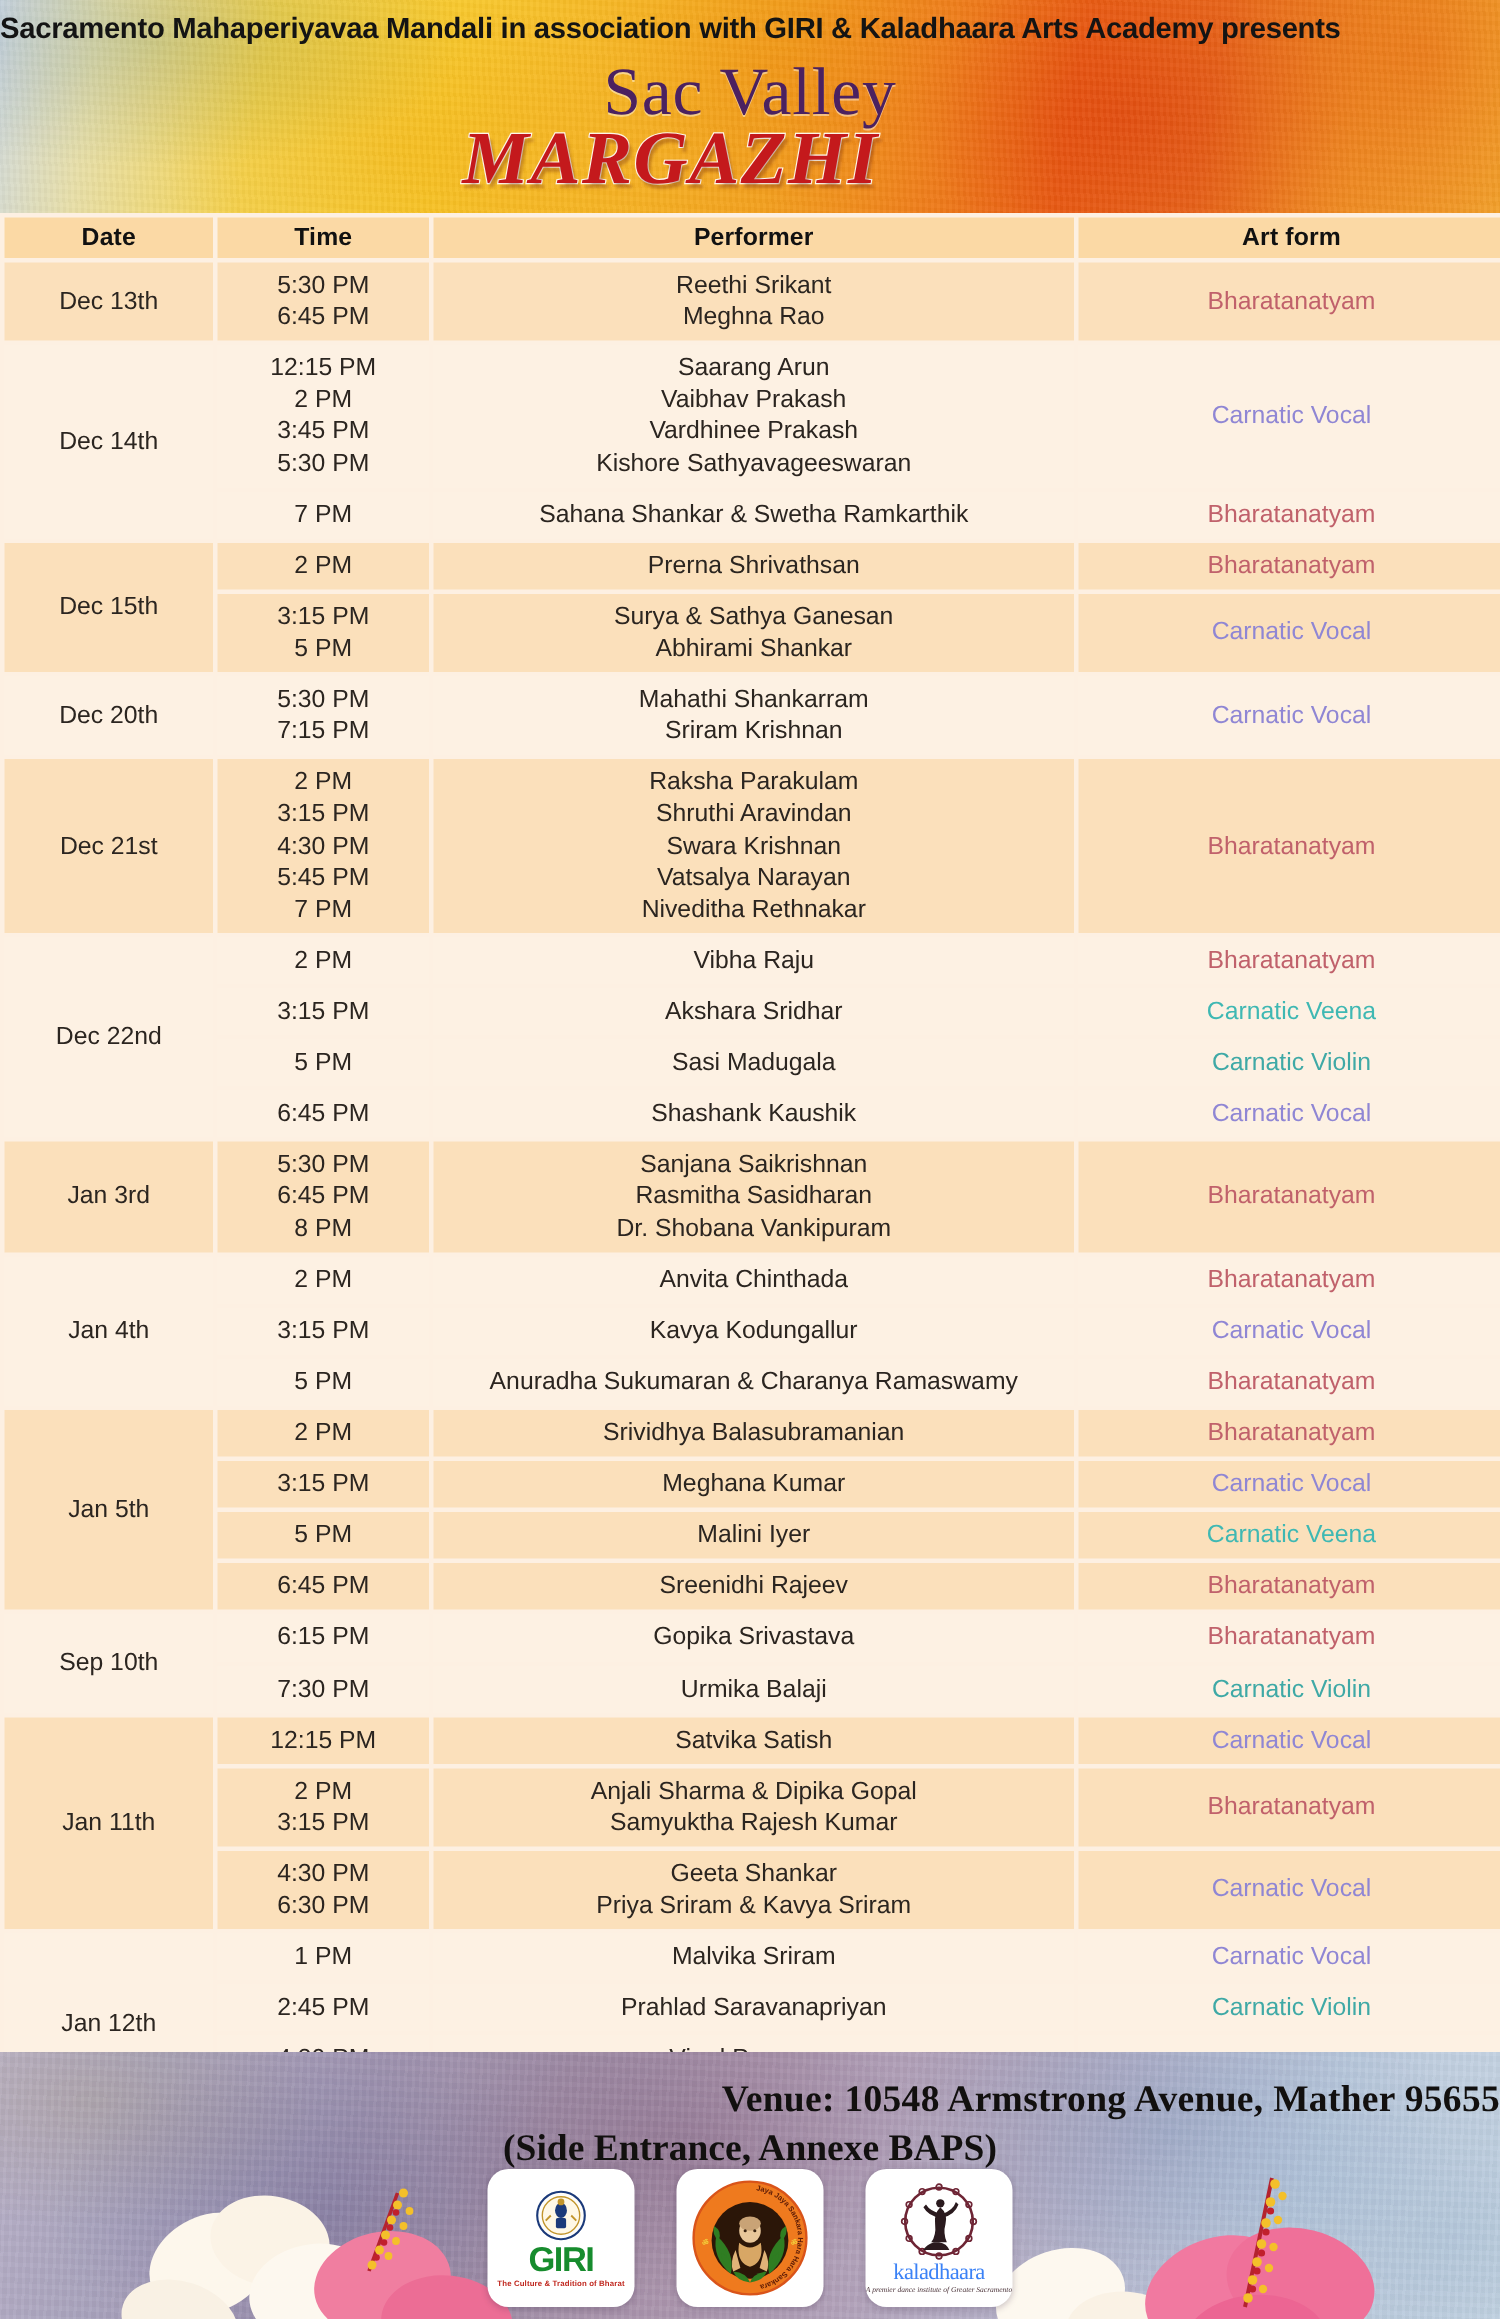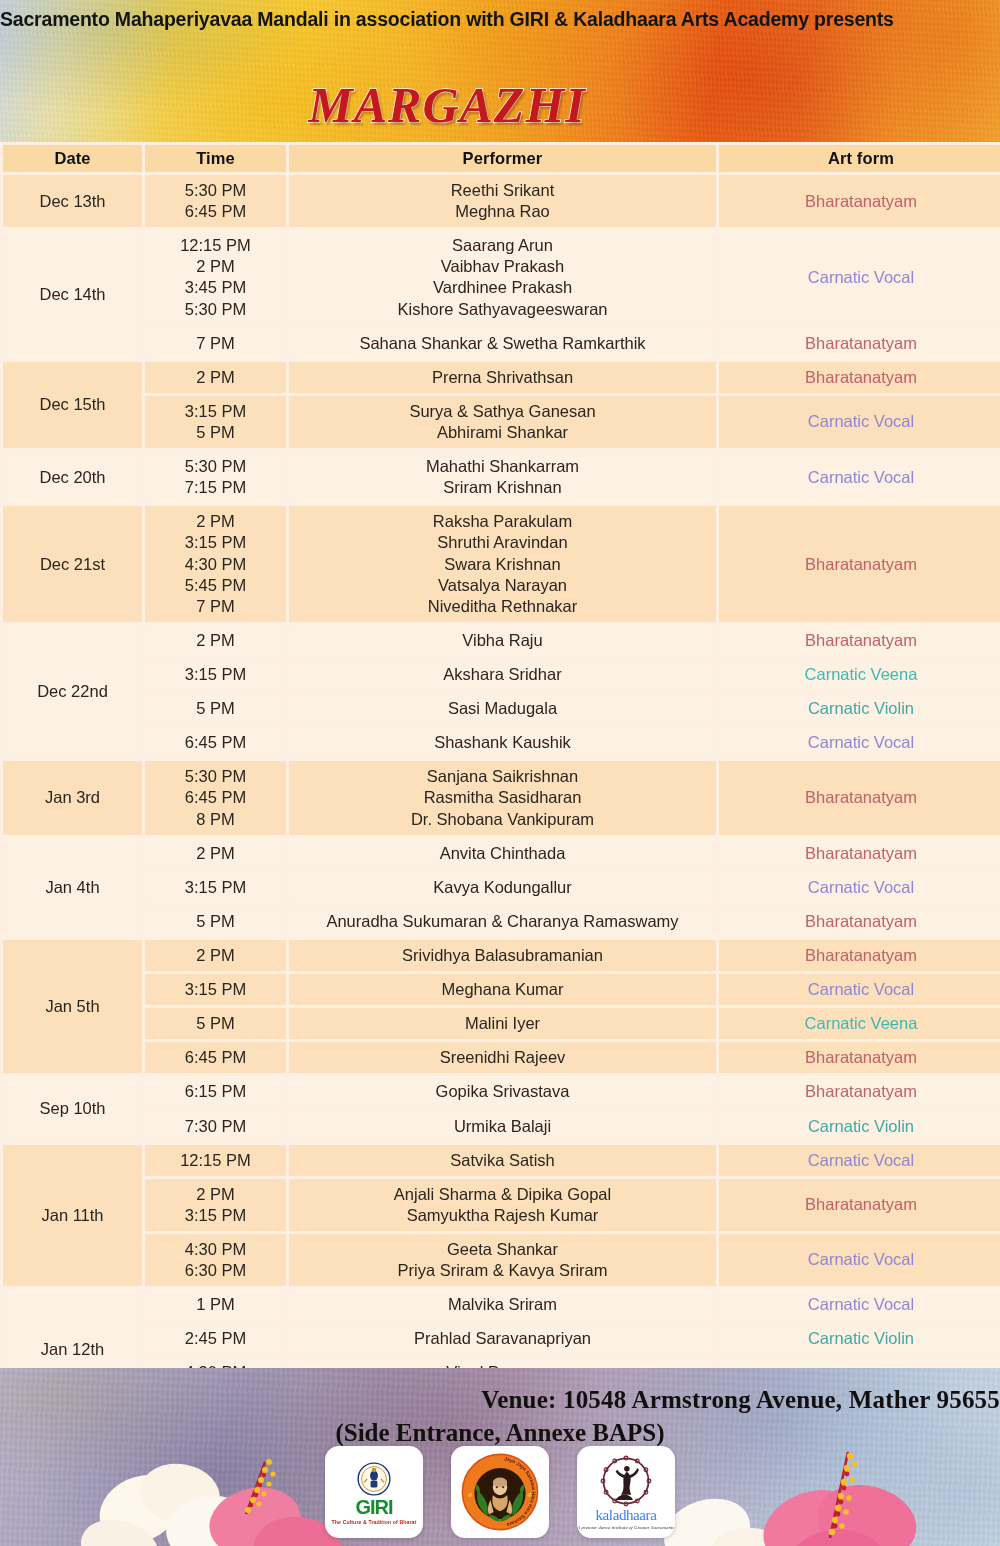--- a/index.html
+++ b/index.html
@@ -203,21 +203,21 @@
     border-radius:14px;
     display:flex; flex-direction:column;
     align-items:center; justify-content:center;
     box-shadow:0 1px 4px rgba(60,40,70,.25);
     overflow:hidden;
   }
   
   .giri-crest { width:34px; height:34px; margin-top:2px; }
   .giri-word {
     font-family:"Liberation Sans", sans-serif;
-    font-weight:bold; font-size:20px;
+    font-weight:bold; font-size:23px;
     color:#178c2e; line-height:1; letter-spacing:-1px;
     margin-top:1px;
   }
   .giri-tag {
     font-size:5.2px; font-weight:bold; color:#c0281f;
     margin-top:2px; letter-spacing:.1px;
   }
   
   .mand-wrap { width:80px; height:80px; }
   
@@ -234,20 +234,21 @@
   
   .flower { position:absolute; z-index:4; pointer-events:none; }
 </style>
 </head>
 <body>
 
 <div class="header">
   <div class="wash"></div>
   <div class="grain"></div>
   <div class="presents">Sacramento Mahaperiyavaa Mandali in association with GIRI &amp; Kaladhaara Arts Academy presents</div>
+  <div class="sacvalley" style="color: rgb(75, 33, 96);">Sac Valley</div>
   <div class="margazhi" style="color: rgb(196, 25, 28);">MARGAZHI</div>
 </div>
 
 <div class="table-wrap">
   <table class="sched">
     <colgroup>
       <col class="c-date">
         <col class="c-time">
         <col class="c-perf">
         <col class="c-art">

